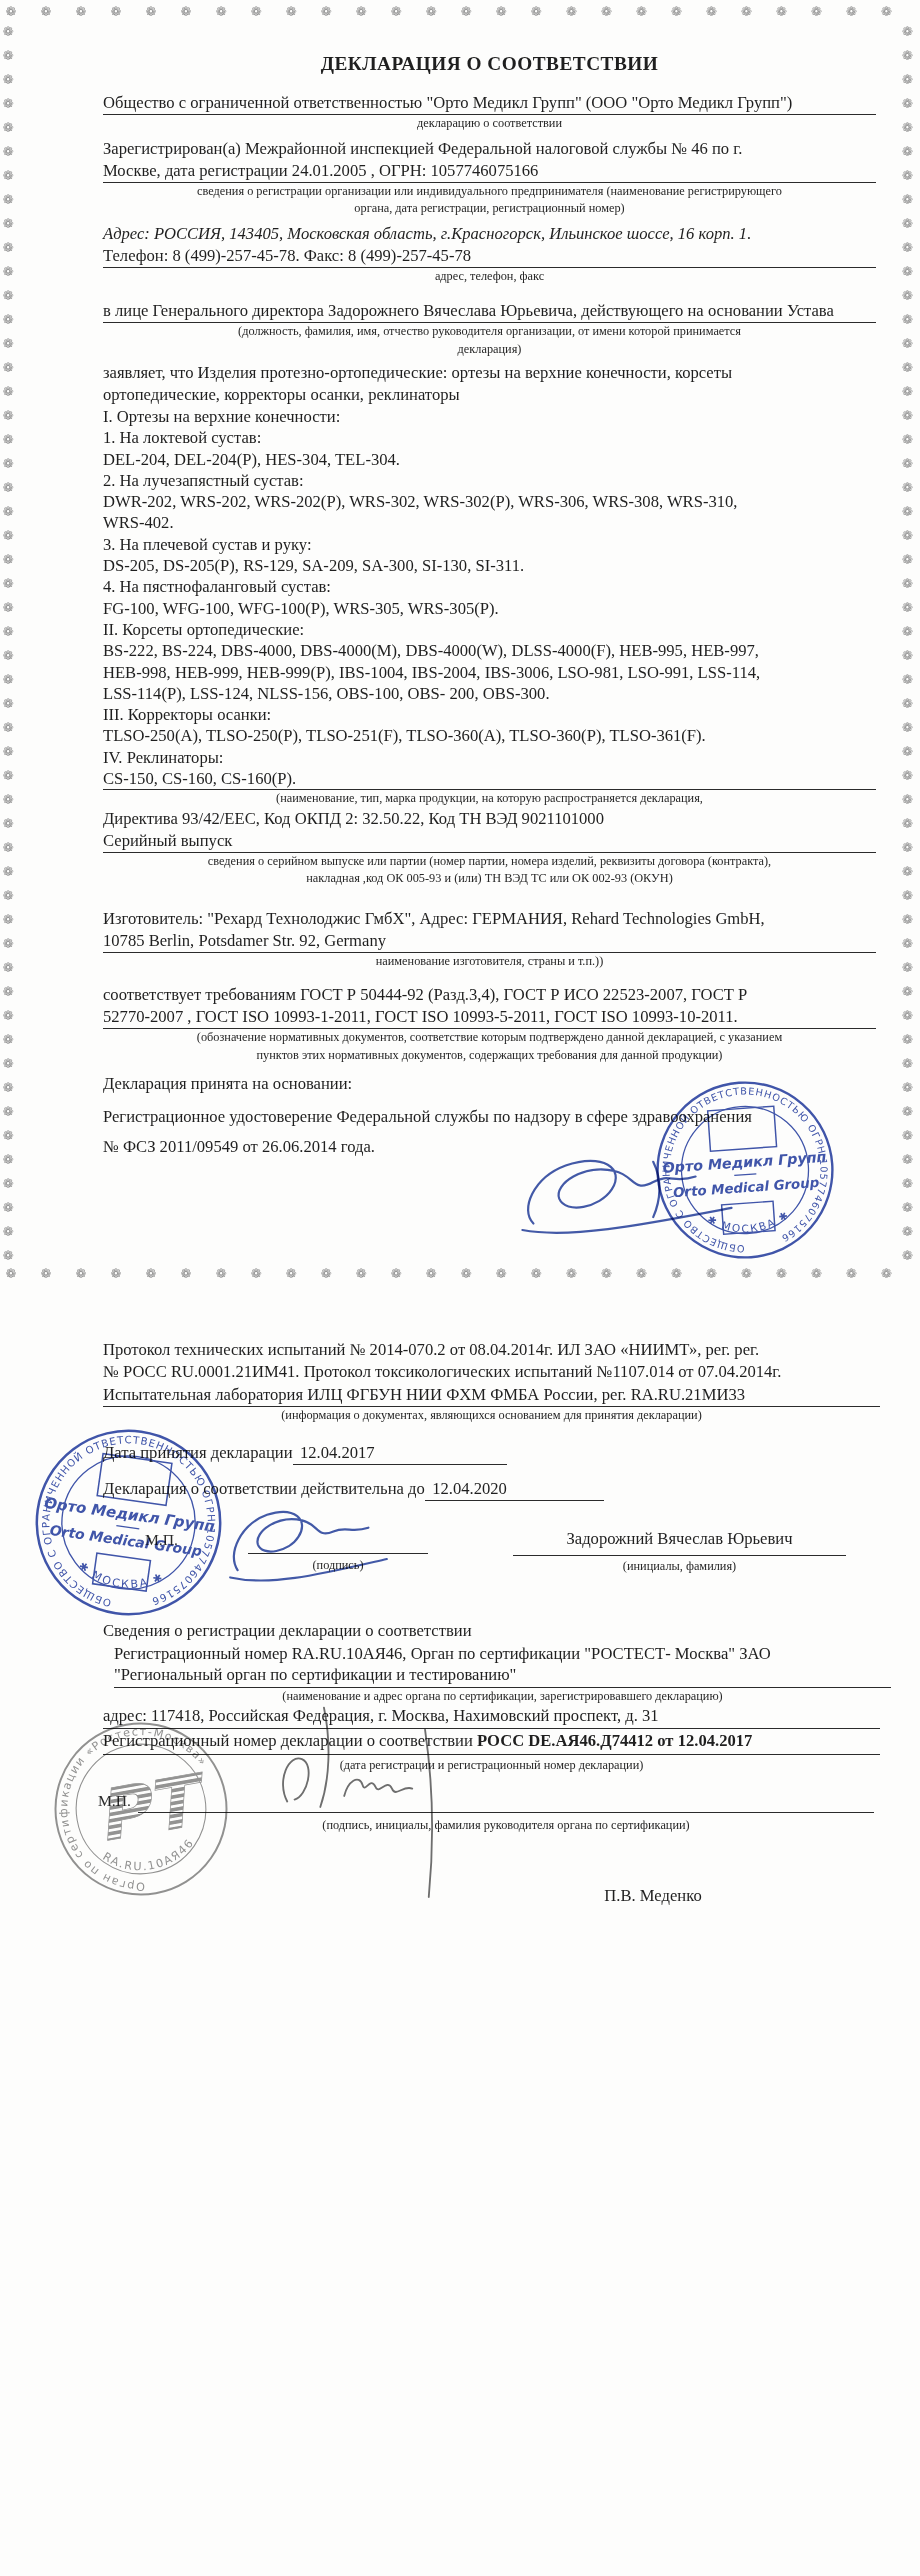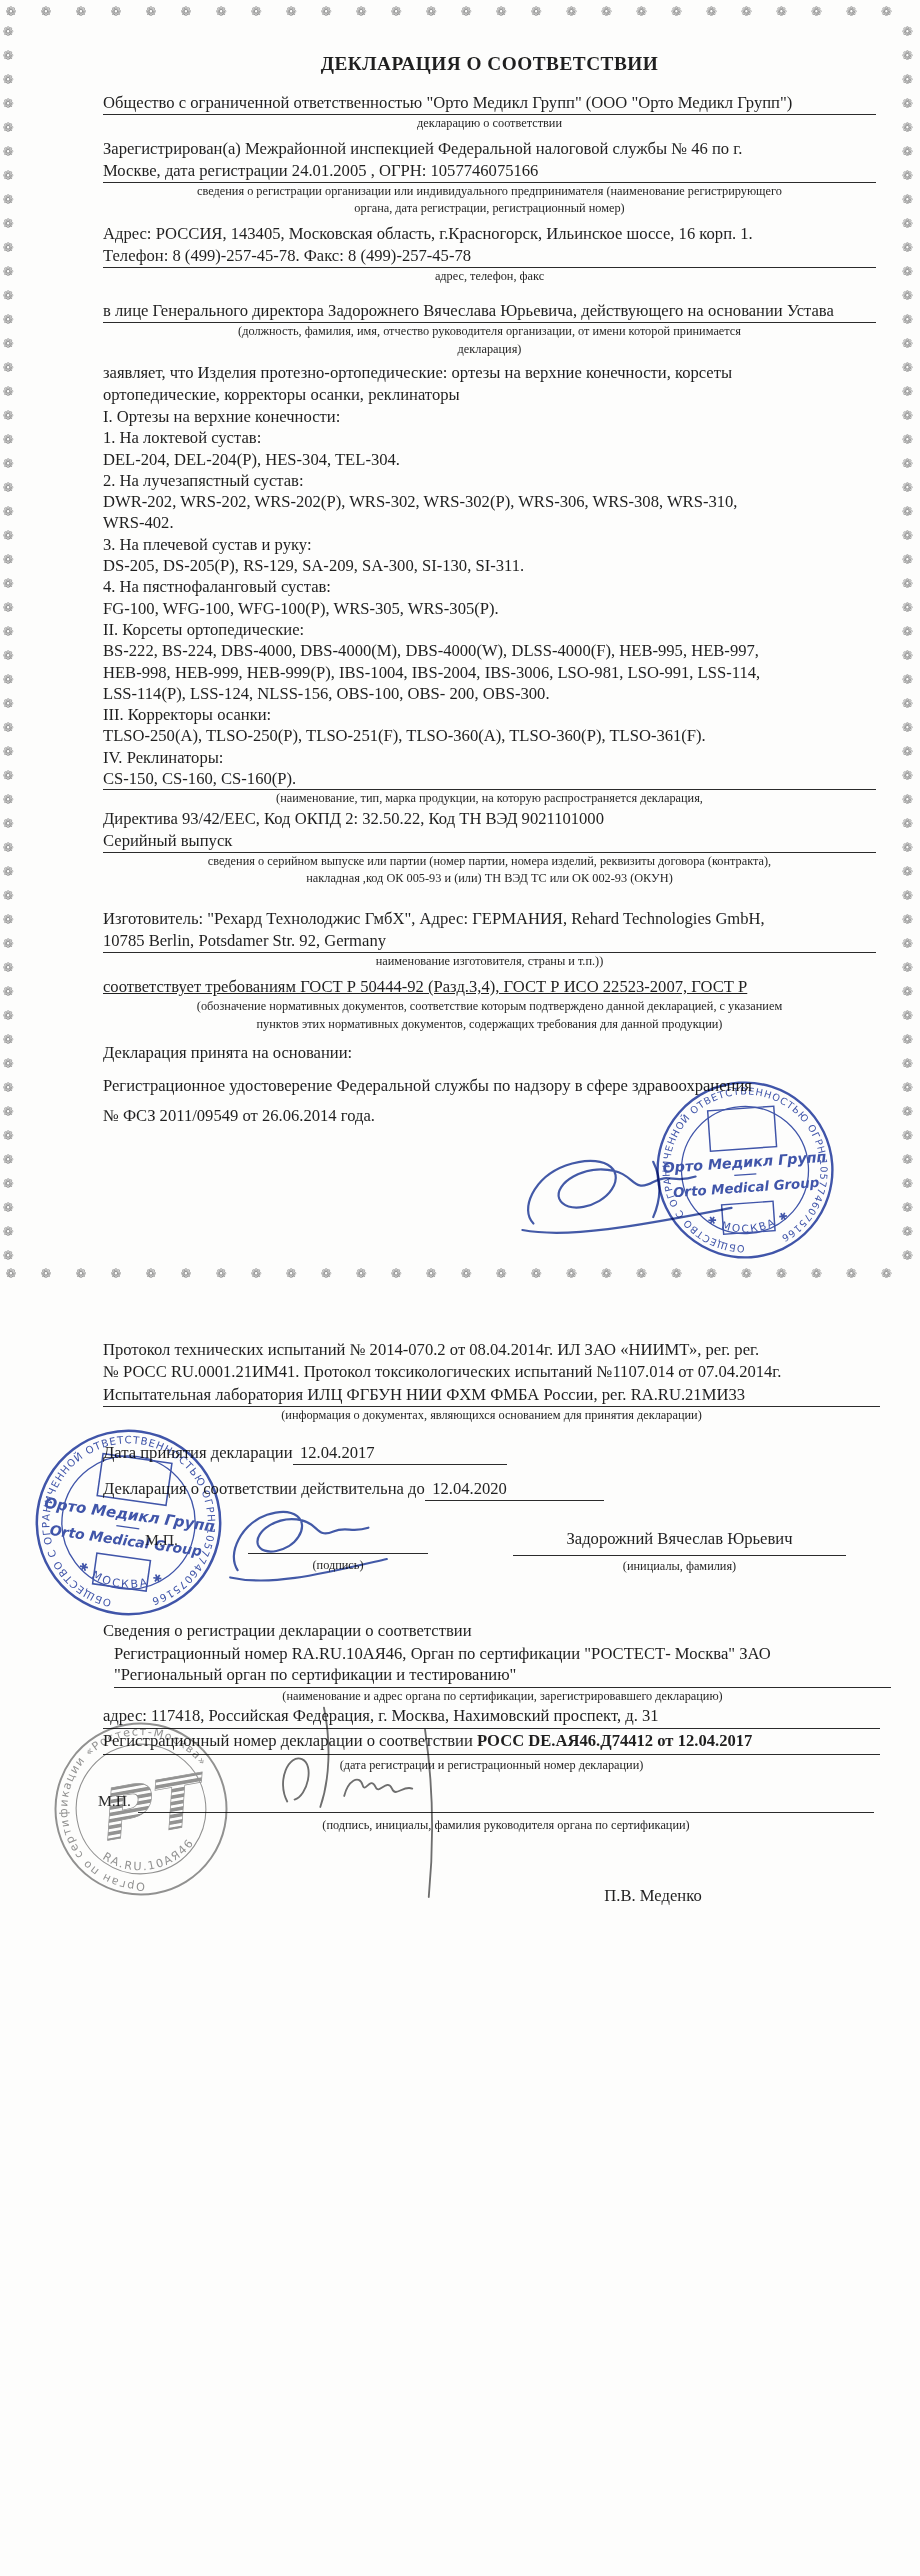--- a/index.html
+++ b/index.html
@@ -47,21 +47,21 @@
     <div class="title">ДЕКЛАРАЦИЯ О СООТВЕТСТВИИ</div>
 
     <div class="line u" style="margin-top:16.6px;">Общество с ограниченной ответственностью "Орто Медикл Групп"  (ООО "Орто Медикл Групп")</div>
     <div class="lb">декларацию о соответствии</div>
 
     <div class="line" style="margin-top:5.5px;">Зарегистрирован(а) Межрайонной инспекцией Федеральной налоговой службы № 46 по г.</div>
     <div class="line u">Москве, дата регистрации 24.01.2005 , ОГРН: 1057746075166</div>
     <div class="lb">сведения о регистрации организации или индивидуального предпринимателя (наименование регистрирующего</div>
     <div class="lb">органа, дата регистрации, регистрационный номер)</div>
 
-    <div class="line" style="margin-top:5.5px;">Адрес: РОССИЯ, 143405, Московская область, г.Красногорск, Ильинское шоссе, 16 корп. 1.</div>
+    <div class="line" style="margin-top:5.5px;font-style:italic;">Адрес: РОССИЯ, 143405, Московская область, г.Красногорск, Ильинское шоссе, 16 корп. 1.</div>
     <div class="line u">Телефон: 8 (499)-257-45-78. Факс: 8 (499)-257-45-78</div>
     <div class="lb">адрес, телефон, факс</div>
 
     <div class="line u" style="margin-top:14.7px;">в лице Генерального директора Задорожнего Вячеслава Юрьевича, действующего на основании Устава</div>
     <div class="lb">(должность, фамилия, имя, отчество руководителя организации, от имени которой принимается</div>
     <div class="lb">декларация)</div>
 
     <div class="line" style="margin-top:3.7px;">заявляет, что Изделия протезно-ортопедические: ортезы на верхние конечности, корсеты</div>
     <div class="line">ортопедические, корректоры осанки, реклинаторы</div>
 
@@ -87,21 +87,22 @@
     <div class="lb">(наименование, тип, марка продукции, на которую распространяется декларация,</div>
     <div class="line">Директива 93/42/ЕЕС, Код ОКПД 2:  32.50.22, Код ТН ВЭД 9021101000</div>
     <div class="line u">Серийный выпуск</div>
     <div class="lb">сведения о серийном выпуске или партии (номер партии, номера изделий, реквизиты договора (контракта),</div>
     <div class="lb">накладная ,код ОК 005-93 и (или) ТН ВЭД ТС или ОК 002-93 (ОКУН)</div>
 
     <div class="line" style="margin-top:20px;">Изготовитель: "Рехард Технолоджис ГмбХ", Адрес: ГЕРМАНИЯ, Rehard Technologies GmbH,</div>
     <div class="line u">10785 Berlin, Potsdamer Str. 92, Germany</div>
     <div class="lb">наименование изготовителя, страны и т.п.))</div>
 
-    <div class="line" style="margin-top:6px;text-decoration:underline;">соответствует требованиям ГОСТ Р 50444-92 (Разд.3,4), ГОСТ Р ИСО 22523-2007, ГОСТ Р</div>
+    <div class="line" style="margin-top:14px;">соответствует требованиям ГОСТ Р 50444-92 (Разд.3,4), ГОСТ Р ИСО 22523-2007, ГОСТ Р</div>
+    <div class="line u">52770-2007 , ГОСТ  ISO 10993-1-2011,  ГОСТ ISO 10993-5-2011, ГОСТ  ISO 10993-10-2011.</div>
     <div class="lb">(обозначение нормативных документов, соответствие которым подтверждено данной декларацией, с указанием</div>
     <div class="lb">пунктов этих нормативных документов, содержащих требования для данной продукции)</div>
 
     <div class="line" style="margin-top:9px;">Декларация принята на основании:</div>
     <div class="line" style="margin-top:11px;">Регистрационное удостоверение Федеральной службы по надзору в сфере здравоохранения</div>
     <div class="line" style="margin-top:7.4px;">№ ФСЗ 2011/09549 от 26.06.2014 года.</div>
   </div>
 
   <div class="abs w" style="left:103px;top:1339px;font-size:16.6px;line-height:22.4px;">
     <div>Протокол  технических испытаний № 2014-070.2 от 08.04.2014г. ИЛ ЗАО «НИИМТ», рег. рег.</div>

